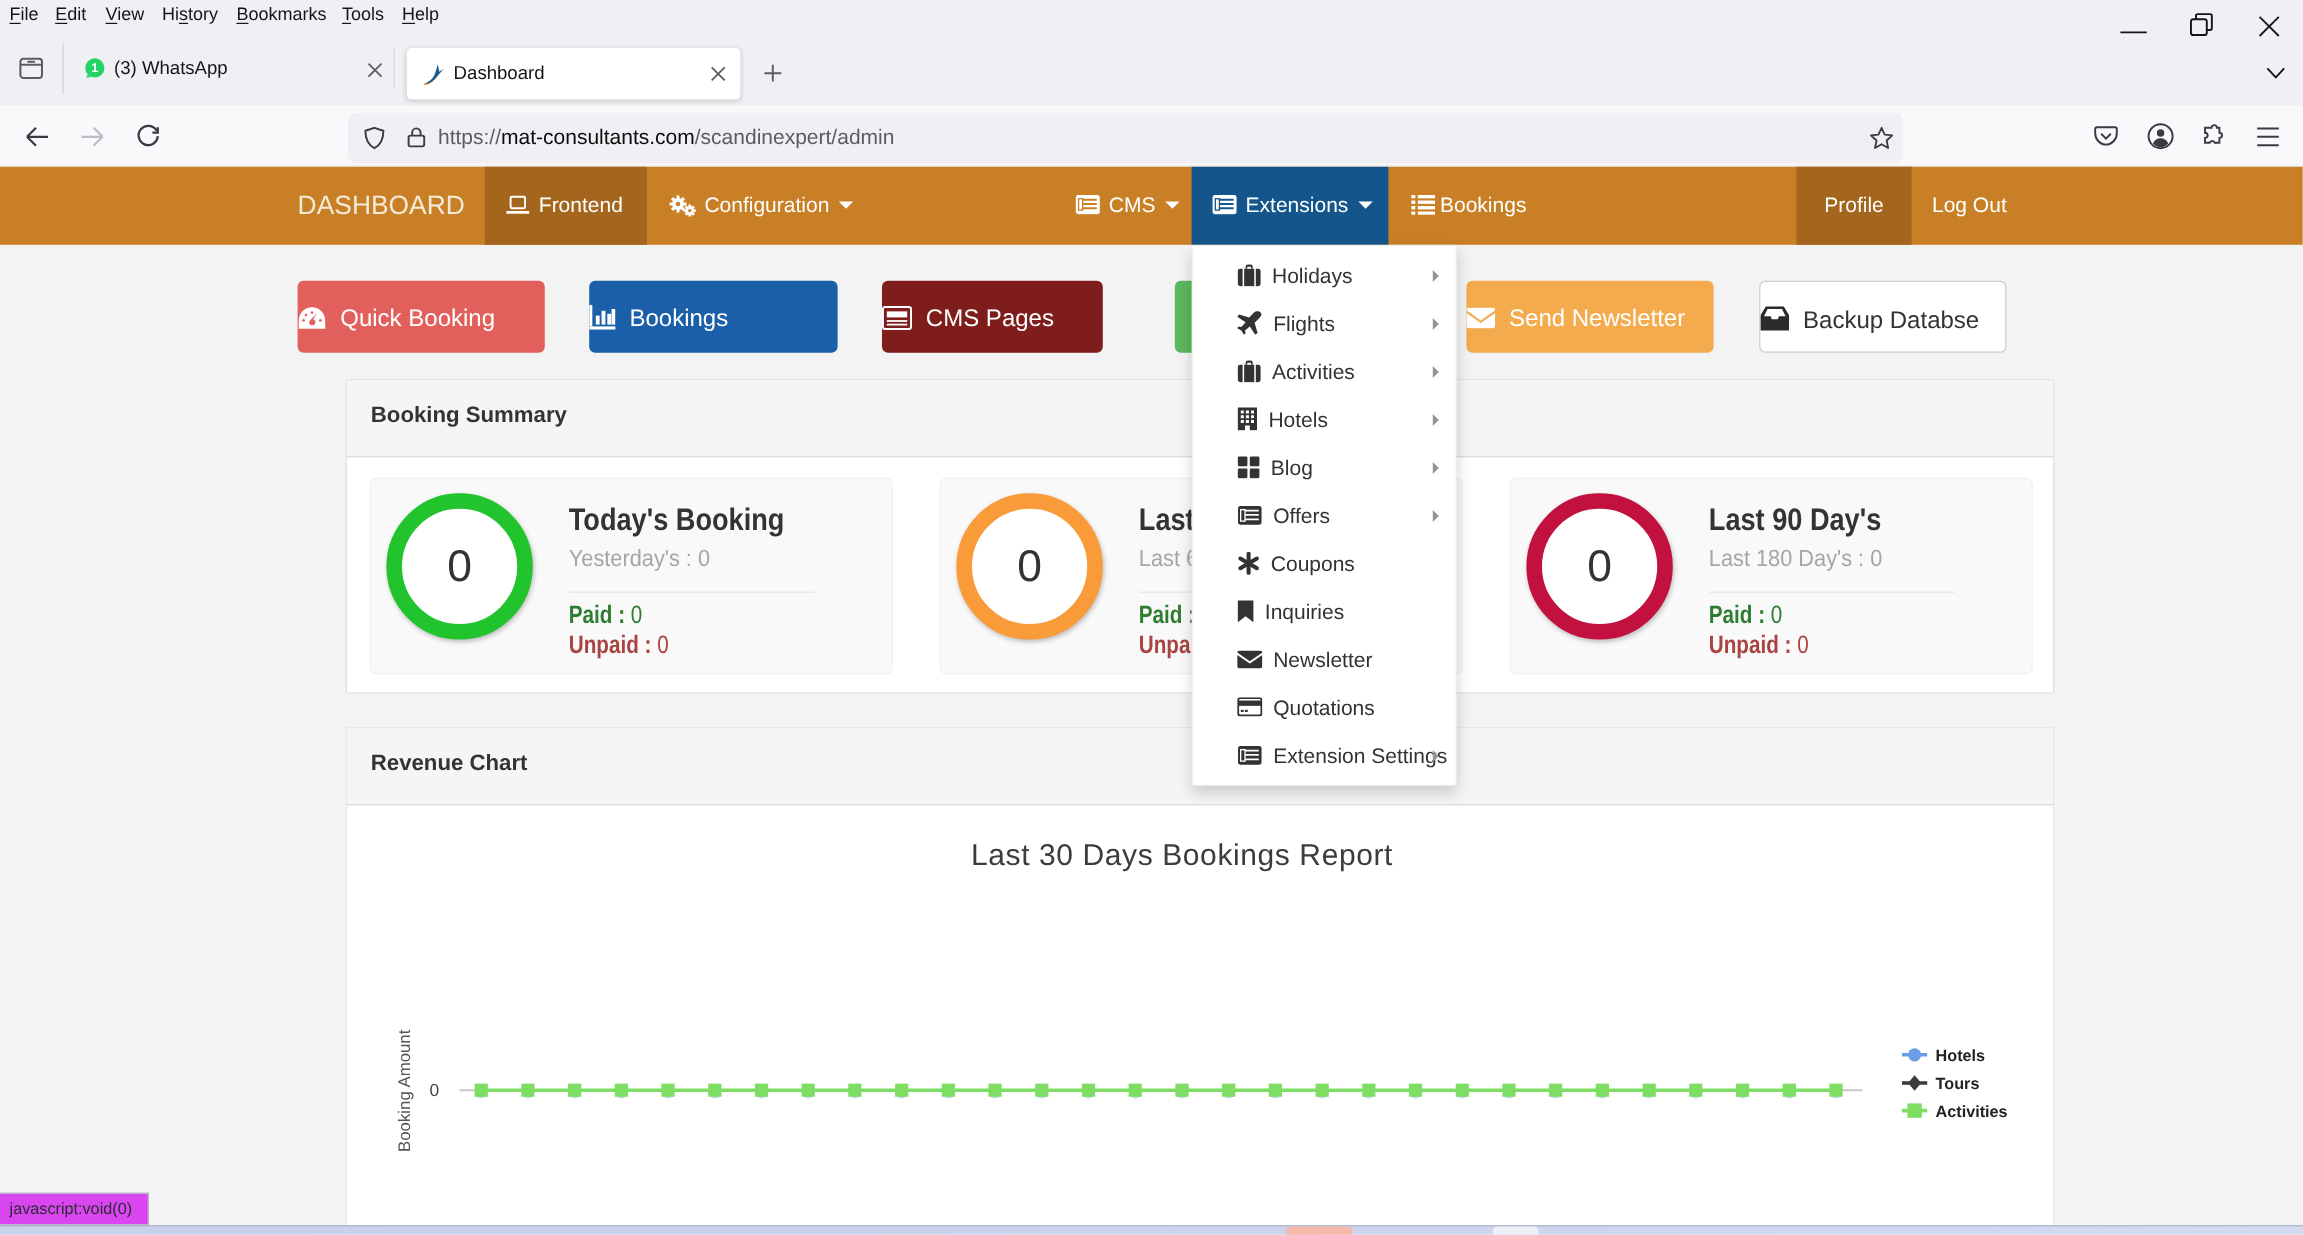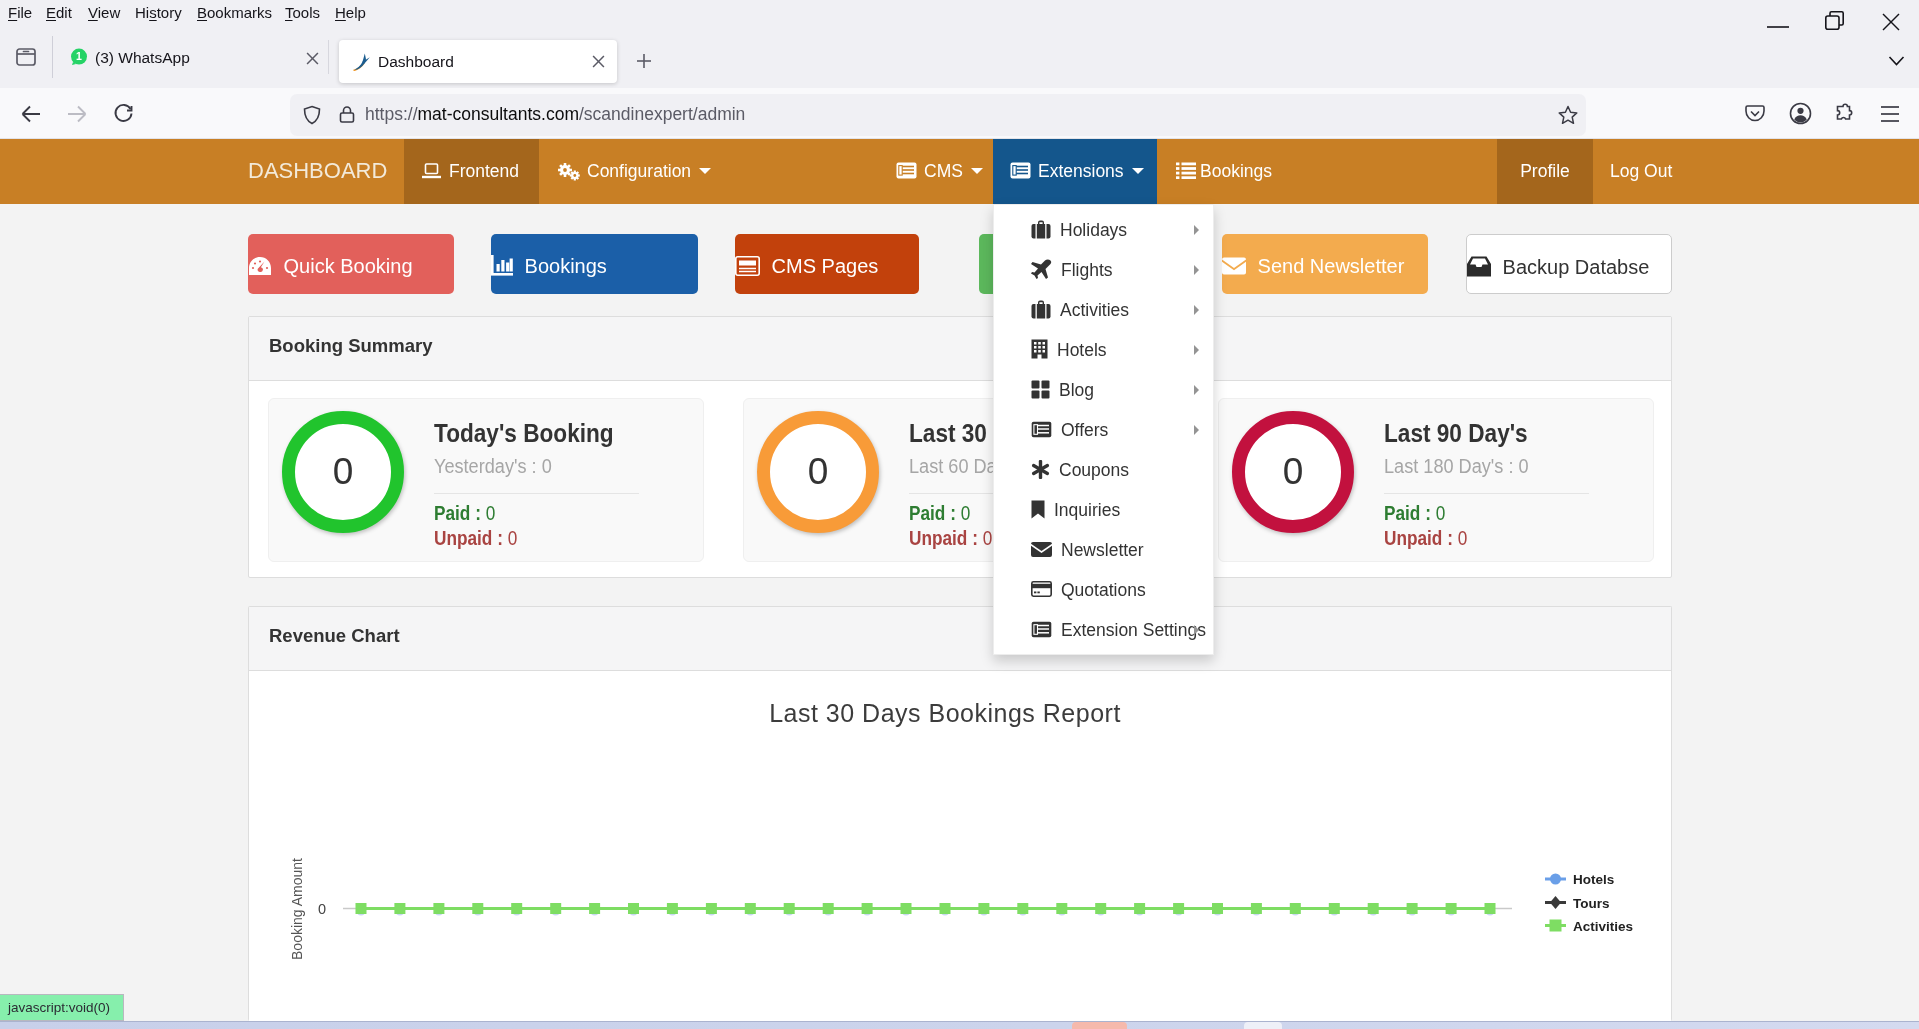--- a/index.html
+++ b/index.html
@@ -31,39 +31,39 @@
 #ddown { position:absolute; left:993px; top:204px; width:221px; height:451px; background:#fff; box-shadow:0 6px 12px rgba(0,0,0,.18); border:1px solid rgba(0,0,0,.07); z-index:50; padding-top:5px; }
 .dditem { position:relative; height:40px; line-height:40px; padding-left:37px; color:#333; font-size:17.5px; }
 .dditem svg { vertical-align:middle; margin-right:9px; margin-top:-4px; }
 .ddcaret { position:absolute; right:14px; top:15px; width:0; height:0; border-top:5px solid transparent; border-bottom:5px solid transparent; border-left:5px solid #949494; }
 
 
 .bbtn { position:absolute; top:234px; width:206px; height:60px; border-radius:5px; color:#fff; font-size:20px; line-height:64px; white-space:nowrap; }
 .bbtn svg { vertical-align:middle; margin-right:6px; margin-top:-4px; }
 
 
-.panel { position:absolute; background:#fff; border:1px solid #ddd; border-radius:2px; }
+.panel { position:absolute; background:#fff; border:1px solid #ddd; border-radius:2px;margin-left:40px; }
 .phead { position:absolute; left:0; top:0; right:0; height:64px; background:#f5f5f6; border-bottom:1px solid #ddd; font-size:18.5px; font-weight:bold; color:#333; line-height:58px; padding-left:20px; }
 .pshadow { position:absolute; left:0; right:0; top:65px; height:6px; background:linear-gradient(rgba(0,0,0,.12), rgba(0,0,0,0)); }
 
 
 .scard { position:absolute; top:81px; width:436px; height:164px; background:#f9f9f9; border:1px solid #efefef; border-radius:6px; }
 .circ { position:absolute; left:13px; top:12px; width:122px; height:122px; border-radius:50%; background:#fff; text-align:center; line-height:95px; font-size:37px; color:#333; box-shadow:1px 2px 4px rgba(0,0,0,.25); }
 .ctitle { position:absolute; left:165px; top:19px; font-size:26px; font-weight:bold; color:#333; transform:scaleX(0.87); transform-origin:0 0; white-space:nowrap; }
 .csub { position:absolute; left:165px; top:56px; font-size:19.5px; color:#a6a6a6; transform:scaleX(0.93); transform-origin:0 0; white-space:nowrap; }
 .cdiv { position:absolute; left:165px; top:94px; width:205px; height:1px; background:#e5e5e5; }
 .cpaid { position:absolute; left:165px; top:102px; font-size:21px; font-weight:bold; color:#2e7d32; transform:scaleX(0.82); transform-origin:0 0; white-space:nowrap; }
 .cunpaid { position:absolute; left:165px; top:127px; font-size:21px; font-weight:bold; color:#a94442; transform:scaleX(0.82); transform-origin:0 0; white-space:nowrap; }
 .cpaid span, .cunpaid span { font-weight:normal; }
 
 
 #chart { position:absolute; left:0; top:65px; right:0; bottom:0; background:#fff; }
 
 
-#status { position:absolute; left:0; top:994px; width:124px; height:27px; background:#86efac; border:1px solid #b8b8bf; border-left:none; font-size:13.5px; color:#2b2b33; line-height:25px; padding-left:8px; z-index:90; }
+#status { position:absolute; left:0; top:994px; width:124px; height:27px; background:#d946ef; border:1px solid #b8b8bf; border-left:none; font-size:13.5px; color:#2b2b33; line-height:25px; padding-left:8px; z-index:90; }
 #bstrip { position:absolute; left:0; top:1021px; width:1919px; height:8px; background:linear-gradient(90deg,#c8d0ea,#ccd4ec 55%,#d4daf0); z-index:80; }
 #bstrip::before { content:""; position:absolute; left:0; top:0; width:100%; height:1px; background:#aab3cf; }
 </style>
 </head>
 <body>
 
 <div id="menubar">
   <span class="mi" style="left:8px"><u>F</u>ile</span>
   <span class="mi" style="left:46px"><u>E</u>dit</span>
   <span class="mi" style="left:88px"><u>V</u>iew</span>
@@ -244,21 +244,21 @@
 <div class="bbtn" style="left:491px;width:207px;background:#1b5fa8">
   <svg width="22" height="21" viewBox="0 0 22 21" fill="#fff">
       <rect x="0" y="0" width="2.6" height="18"></rect>
       <rect x="0" y="18" width="22" height="2.6"></rect>
       <rect x="5.5" y="9" width="3.2" height="7.5"></rect>
       <rect x="10.3" y="5" width="3.2" height="11.5"></rect>
       <rect x="15.1" y="7.5" width="3.2" height="9"></rect>
       <rect x="18.6" y="3.5" width="3.2" height="13"></rect>
     </svg>
   Bookings</div>
-<div class="bbtn" style="left:735px;width:184px;background:#c2410c">
+<div class="bbtn" style="left:735px;width:184px;background:#7f1d1d">
   <svg width="25" height="20" viewBox="0 0 25 20">
       <rect x="0.8" y="0.8" width="23.4" height="18.4" rx="2" fill="none" stroke="#fff" stroke-width="1.6"></rect>
       <rect x="4" y="4.5" width="17" height="5" fill="#fff"></rect>
       <g stroke="#fff" stroke-width="1.5">
         <line x1="4" y1="12.5" x2="21" y2="12.5"></line>
         <line x1="4" y1="15.5" x2="21" y2="15.5"></line>
       </g>
     </svg>
   CMS Pages</div>
 <div class="bbtn" style="left:1222px;width:206px;background:#f3ab4e">

